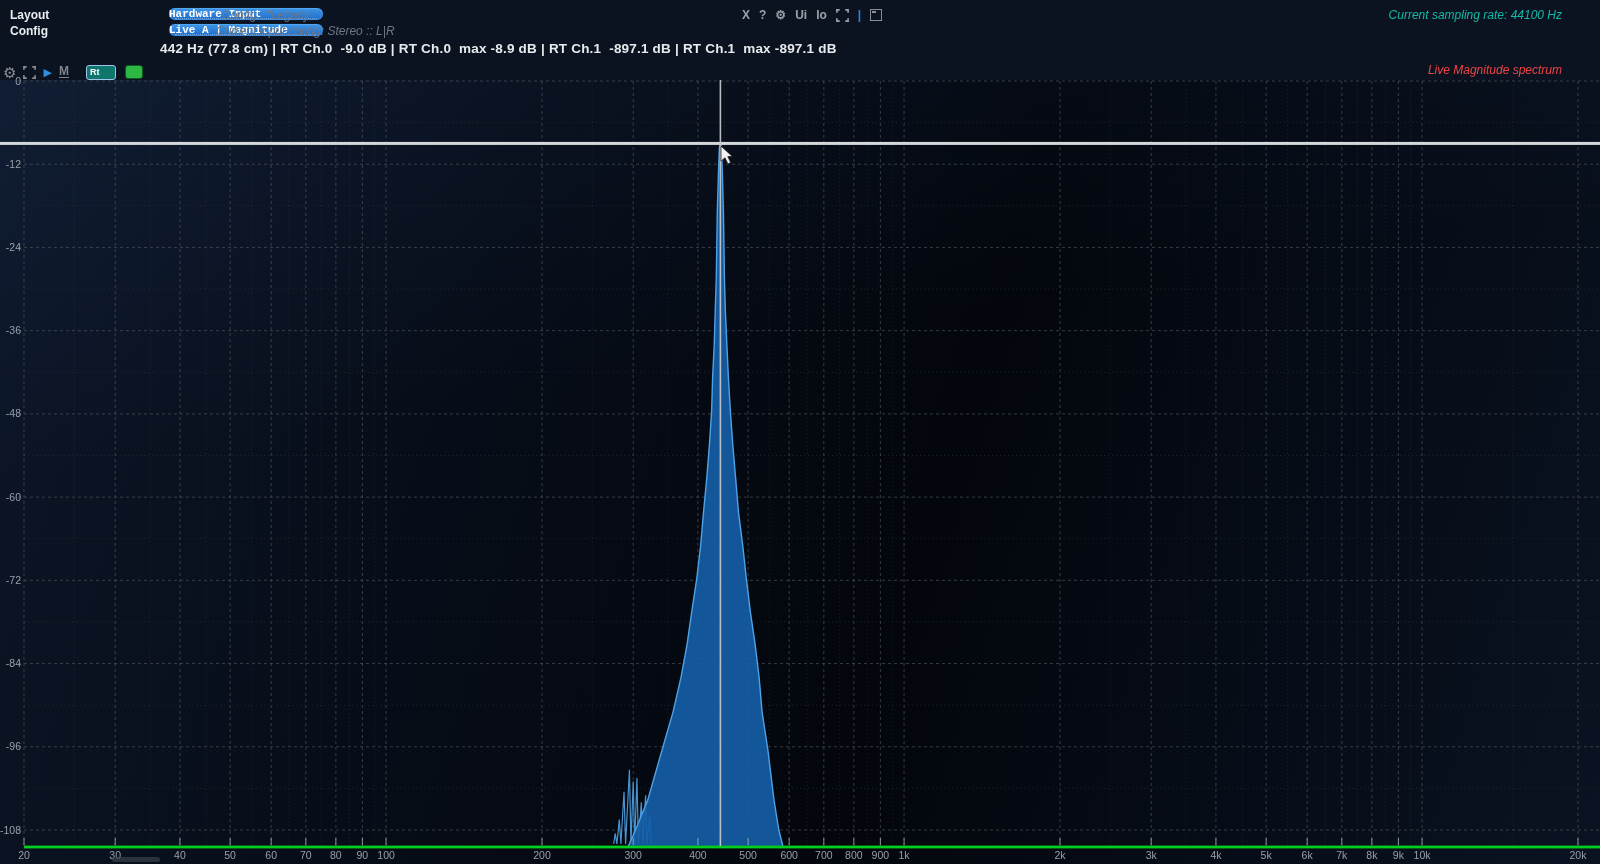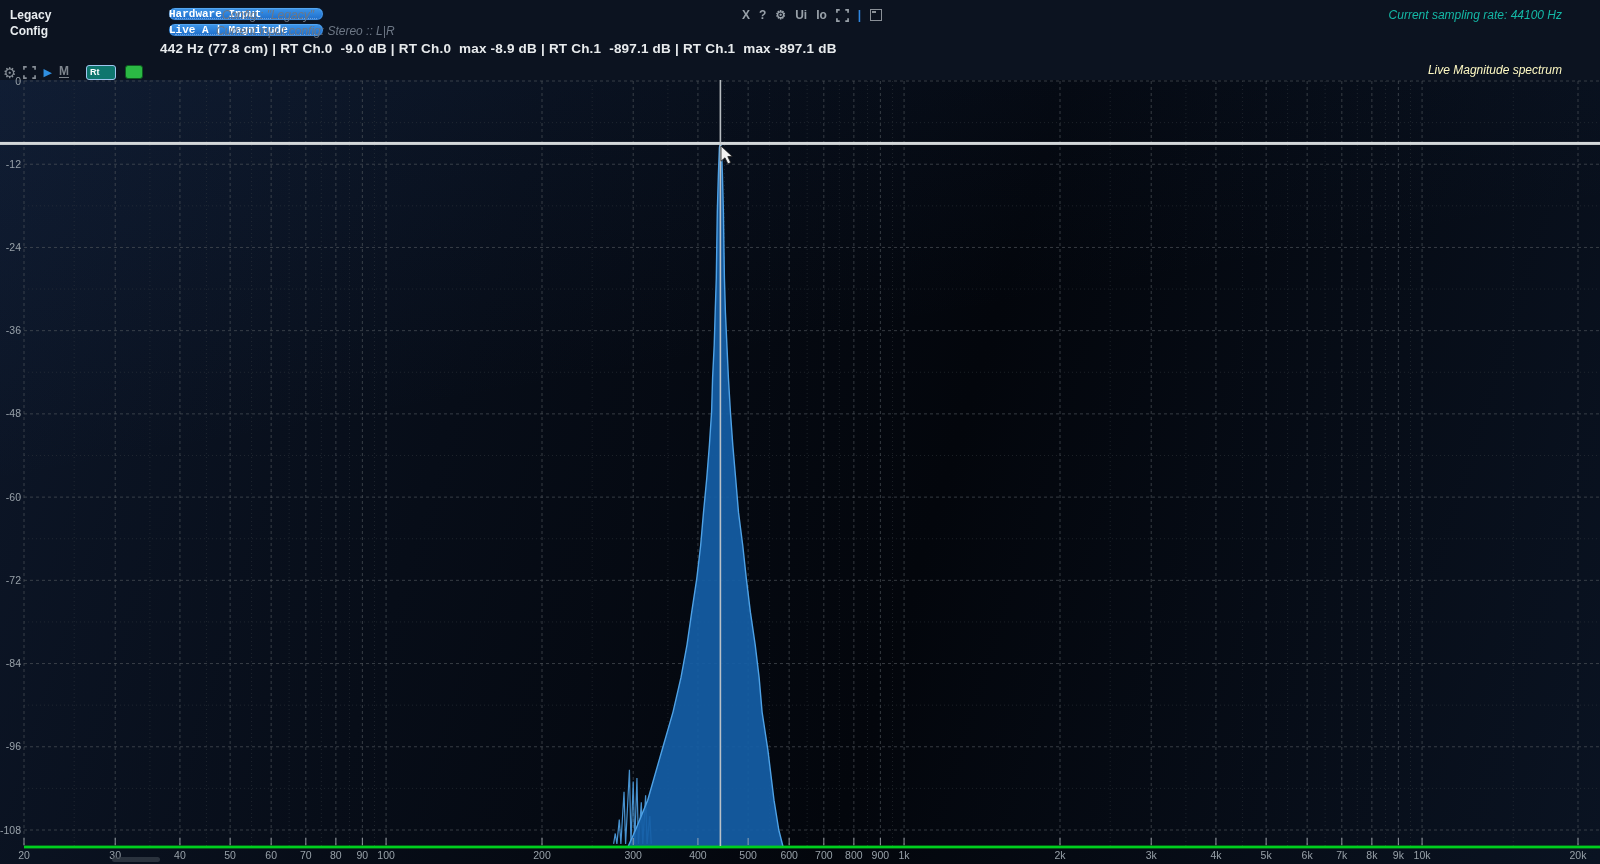--- a/index.html
+++ b/index.html
@@ -27,33 +27,33 @@
     color:#e7eaec;font-size:13.5px;font-weight:bold;letter-spacing:.2px;white-space:pre;}
   .lefttools{position:absolute;left:3px;top:63px;display:flex;align-items:center;gap:7px;height:18px;}
   .gear{color:#878e96;font-size:15px;line-height:15px;cursor:pointer;}
   .playtri{color:#2f8fe0;font-size:11px;cursor:pointer;}
   .micon{color:#7f868e;font-size:12px;font-weight:bold;border-bottom:1.5px solid #7f868e;
     line-height:11px;cursor:pointer;}
   .rtbadge{background:#0f766e;color:#fff;font-size:9px;font-weight:bold;border-radius:3px;
     padding:1px 16px 2px 3px;border:1px solid #9fc6ef;cursor:pointer;}
   .greenbadge{width:16px;height:12px;background:#2bb844;border-radius:3px;
     border:1px solid #0d5a1f;cursor:pointer;margin-left:2px;}
-  .plottitle{position:absolute;right:38px;top:63px;color:#fef9c3;font-size:12px;font-style:italic;}
+  .plottitle{position:absolute;right:38px;top:63px;color:#ef4444;font-size:12px;font-style:italic;}
   .boxicon{display:inline-block;width:10px;height:10px;border:1.5px solid #8a9097;position:relative;cursor:pointer;}
   .boxicon::before{content:"";position:absolute;left:1px;top:1px;width:4px;height:1.5px;background:#8a9097;}
   .blue-i{color:#2f86e0;font-weight:bold;}
   svg text{font-family:"Liberation Sans",sans-serif;}
   .scrollthumb{position:absolute;left:112px;top:857px;width:48px;height:5px;
     background:#39414b;border-radius:3px;opacity:.7;cursor:pointer;}
 </style>
 </head>
 <body>
 
 <div class="topbar">
-  <span class="rowlabel" style="left:10px;top:8px;">Legacy</span>
+  <span class="rowlabel" style="left:10px;top:8px;">Layout</span>
   <button class="pill" style="top:7px;">Hardware Input</button>
   <span class="cfgtext" style="left:222px;top:8px;">Config.: "Legacy"</span>
 
   <span class="rowlabel" style="left:10px;top:24px;">Config</span>
   <button class="pill" style="top:23px;">Live A | Magnitude</button>
   <span class="cfgtext" style="left:216px;top:24px;">Current input config: Stereo :: L|R</span>
 
   <div class="winicons" id="winicons">
       <span class="ticon">X</span>
       <span class="ticon">?</span>

